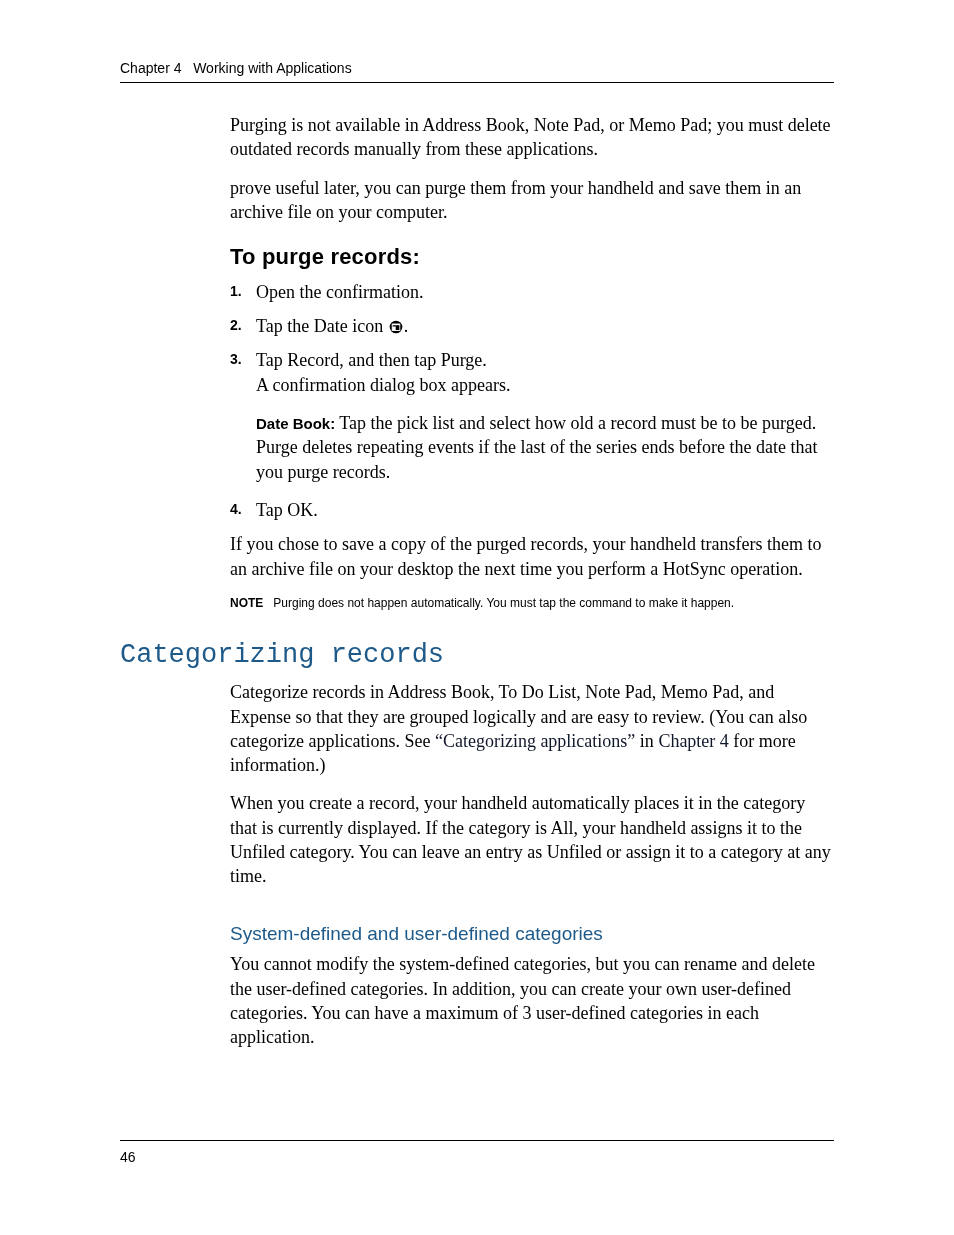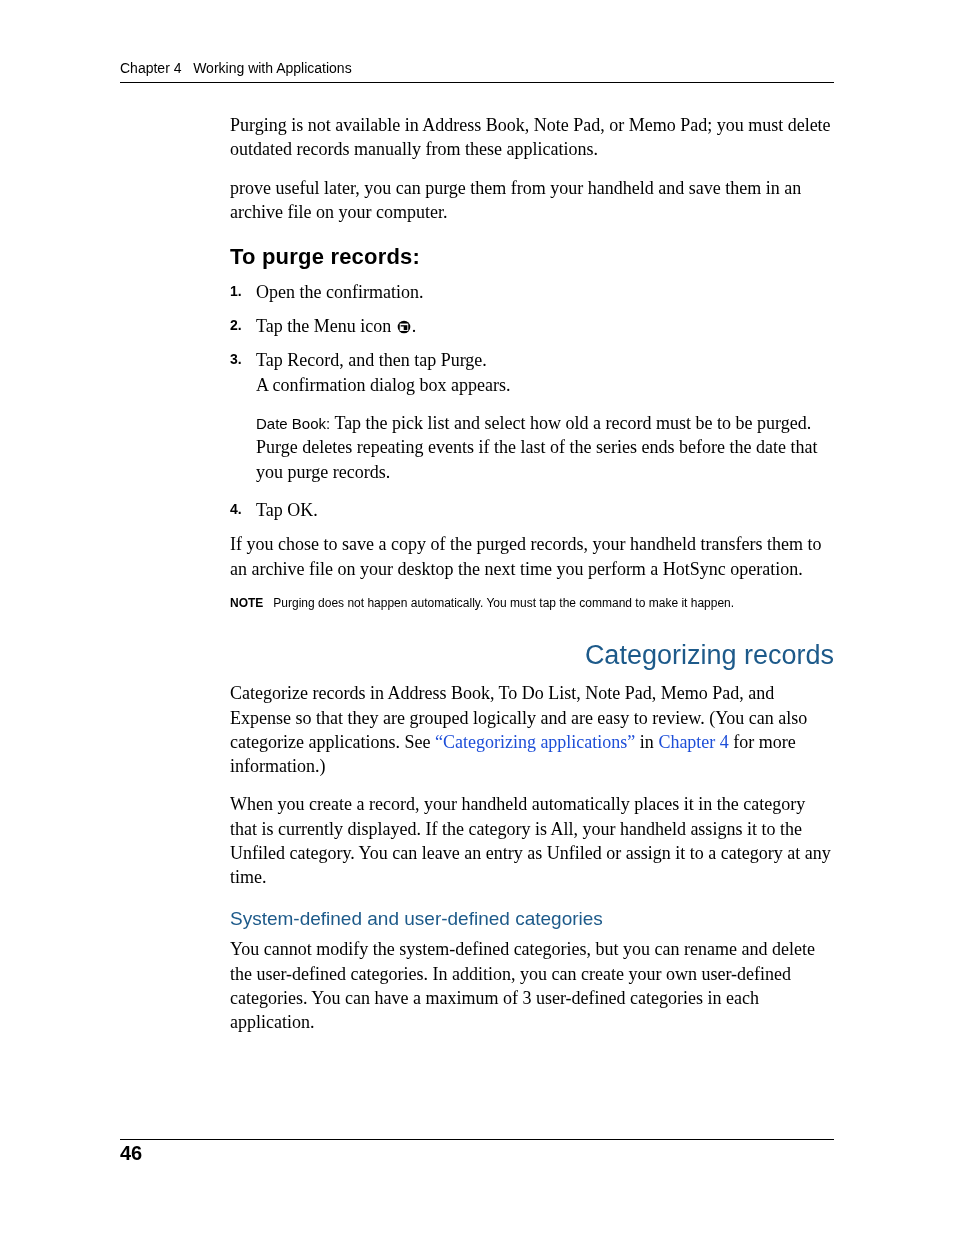--- a/index.html
+++ b/index.html
@@ -63,66 +63,65 @@
   }
   .menu-icon {
     display: inline-block;
     width: 14px;
     height: 14px;
     vertical-align: -2px;
     margin: 0 1px;
   }
   .bold-sans {
     font-family: "Helvetica Neue", Arial, sans-serif;
-    font-weight: 400;
+    font-weight: 700;
     font-size: 15px;
   }
   .bold-serif {
     font-weight: 700;
   }
   .note-line {
     font-family: "Helvetica Neue", Arial, sans-serif;
     font-size: 12px;
     line-height: 1.45;
     margin-top: 14px;
   }
   .h2 {
     margin-left: 0;
-    font-family: Liberation Sans, sans-serif;
+    font-family: Liberation Mono, monospace;
     font-stretch: condensed;
     color: #1d5a8a;
     font-size: 27px;
     font-weight: 400;
     margin-top: 28px;
     margin-bottom: 10px;
-    text-align: right;
   }
   .h3 {
     font-family: "Arial Narrow", "Helvetica Neue Condensed", Arial, sans-serif;
     font-stretch: condensed;
     color: #1d5a8a;
     font-size: 19px;
     font-weight: 400;
-    margin-top: 16px;
+    margin-top: 32px;
     margin-bottom: 6px;
   }
   .link {
-    color: #1d4ed8;
+    color: #0f172a;
     text-decoration: none;
   }
   .page-number {
     position: absolute;
     left: 120px;
     bottom: 70px;
     font-family: "Helvetica Neue", Arial, sans-serif;
-    font-size: 20px;
-    font-weight: 700;
+    font-size: 14px;
+    font-weight: 400;
     border-top: 1px solid #000;
     width: 714px;
-    padding-top: 2px;
+    padding-top: 8px;
   }
 </style>
 </head>
 <body>
 
 <div class="page">
 
   <div class="running-head">
     <span>Chapter 4</span>&nbsp;&nbsp;&nbsp;<span>Working with Applications</span>
   </div>
@@ -135,21 +134,21 @@
     <div class="subhead">To purge records:</div>
 
     <ol class="steps">
       <li>
         <span class="num">1.</span>
         <span>Open the confirmation.</span>
       </li>
 
       <li>
         <span class="num">2.</span>
-        <span>Tap the Menu icon </span><span class="menu-icon"><svg viewBox="0 0 14 14">
+        <span>Tap the Date icon </span><span class="menu-icon"><svg viewBox="0 0 14 14">
               <circle cx="7" cy="7" r="6.3" fill="#000"></circle>
               <rect x="3.2" y="4" width="7.6" height="1.2" fill="#fff"></rect>
               <rect x="3.2" y="4" width="7.6" height="6.5" fill="none" stroke="#fff" stroke-width="0.9"></rect>
               <rect x="3.2" y="6.5" width="3.5" height="4" fill="#fff"></rect>
             </svg></span><span>.</span>
       </li>
 
       <li>
         <span class="num">3.</span>
         <span>Tap Record, and then tap Purge.</span>

